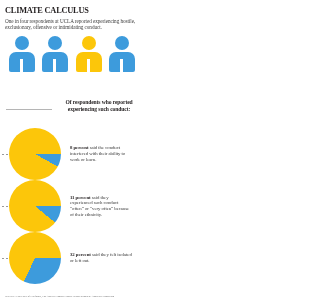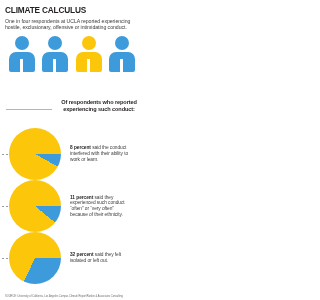--- a/index.html
+++ b/index.html
@@ -3,21 +3,21 @@
 <meta charset="utf-8">
 <style>
   html,body{margin:0;padding:0;}
   body{
     width:144px;height:300px;overflow:hidden;
     background:#ffffff;
     font-family:"Liberation Sans",sans-serif;
     color:#231f20;
     -webkit-font-smoothing:antialiased;
   }
-  .page{position:relative;width:144px;height:300px;box-sizing:border-box;padding:5px 5px 0 5px;}
+  .page{position:relative;width:144px;height:300px;box-sizing:border-box;padding:5px 5px 0 5px;font-family:Liberation Serif, serif;}
 
   .title{
     font-weight:bold;font-size:9px;letter-spacing:-0.2px;
     line-height:10px;margin:0 0 3px 0;
     color:#231f20;transform:scaleX(0.92);transform-origin:left center;
   }
   .subtitle{
     font-size:5.2px;line-height:6.2px;color:#3c3c3c;
     margin:0 0 4px 0;letter-spacing:-0.05px;
   }

